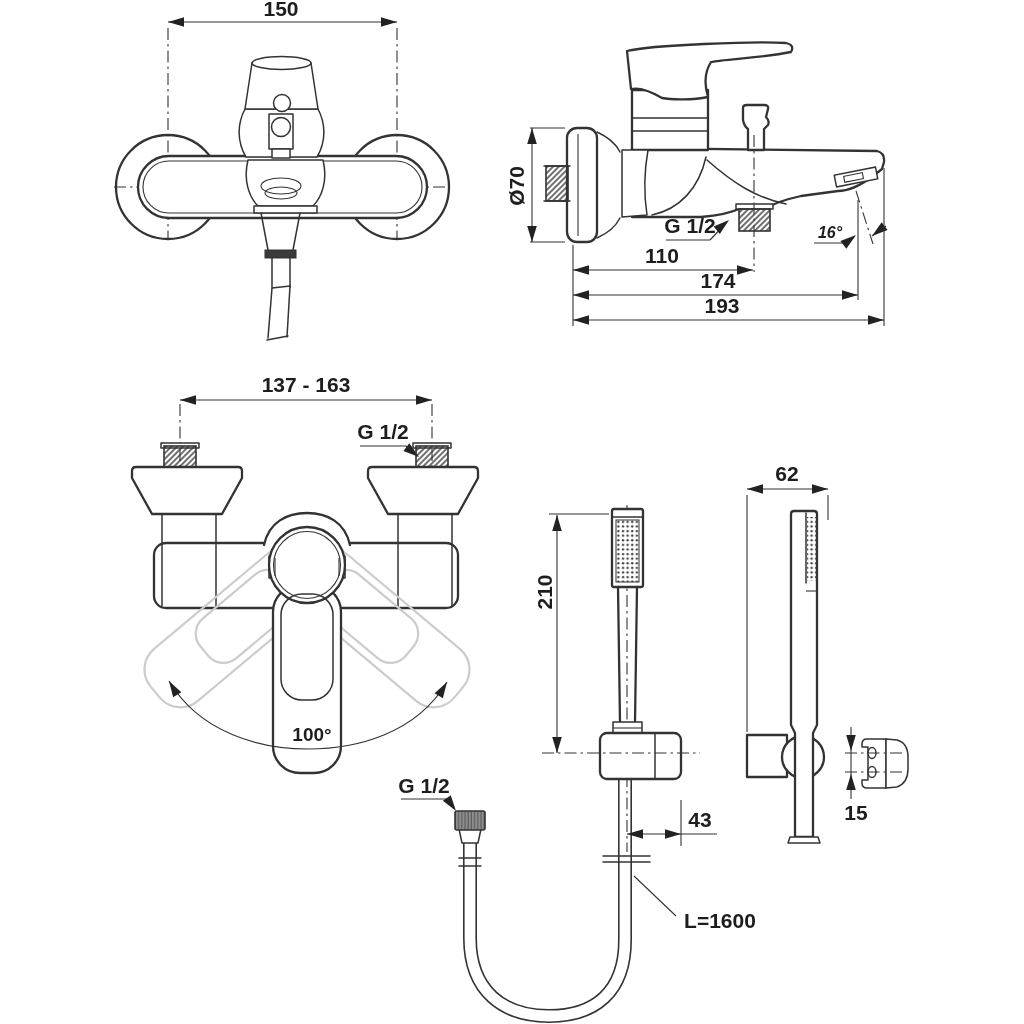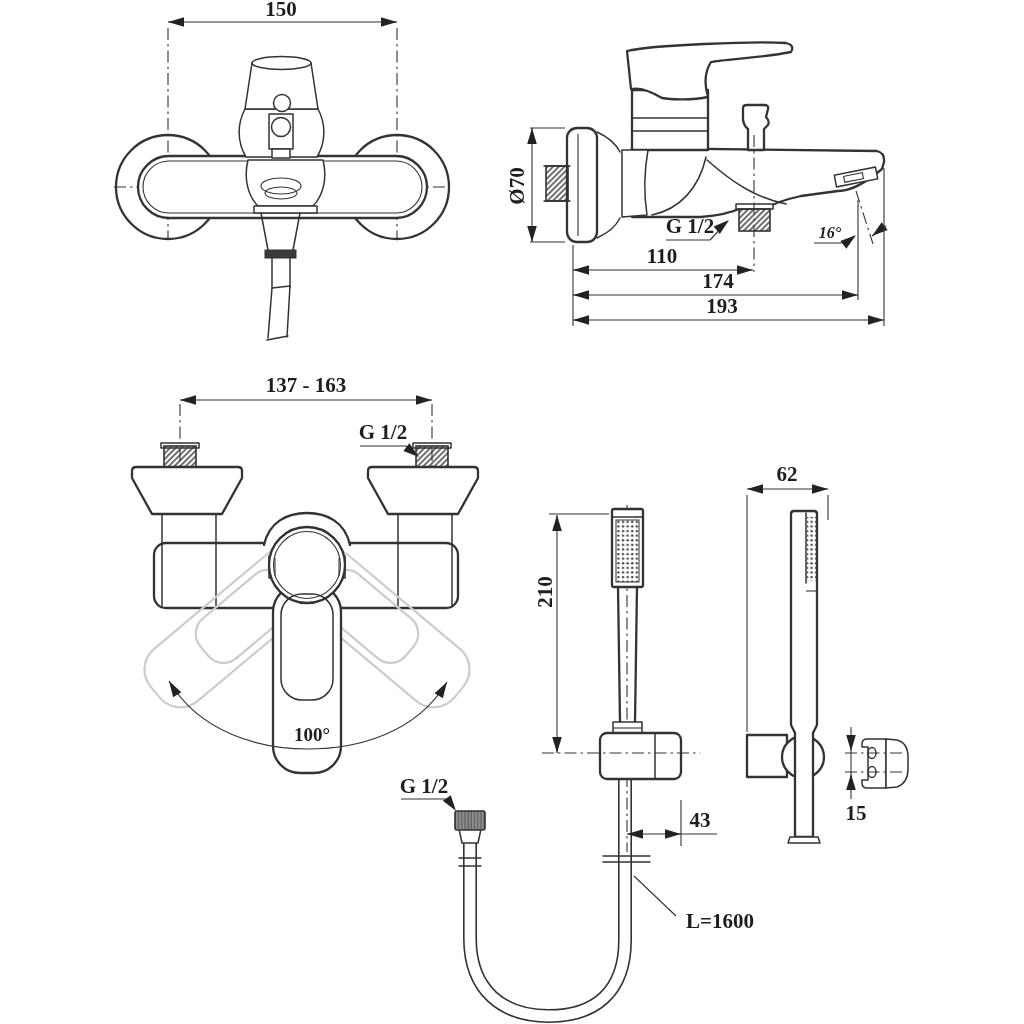--- a/index.html
+++ b/index.html
@@ -1,16 +1,16 @@
 <!DOCTYPE html>
 <html><head>
 <meta charset="utf-8">
 <style>
   html,body { margin:0; padding:0; background:#ffffff; }
-  .stage { width:1024px; height:1024px; background:#ffffff; position:relative; font-family:Liberation Serif, serif; }
+  .stage { width:1024px; height:1024px; background:#ffffff; position:relative; font-family:Liberation Sans, sans-serif; }
   svg { display:block; }
   
   .s1 { fill:none; stroke:#333333; stroke-width:2.3; stroke-linecap:round; stroke-linejoin:round; }
   .s2 { fill:none; stroke:#333333; stroke-width:1.5; stroke-linecap:round; stroke-linejoin:round; }
   .s3 { fill:none; stroke:#333333; stroke-width:1.1; stroke-linecap:butt; }
   .w1 { fill:#ffffff; stroke:#333333; stroke-width:2.3; stroke-linejoin:round; }
   .w2 { fill:#ffffff; stroke:#333333; stroke-width:1.5; stroke-linejoin:round; }
   .cl { fill:none; stroke:#333333; stroke-width:1.1; stroke-dasharray:12 4 2.5 4; }
   .ghost { fill:none; stroke:#cccccc; stroke-width:2.2; }
   .ah { fill:#222222; stroke:none; }

